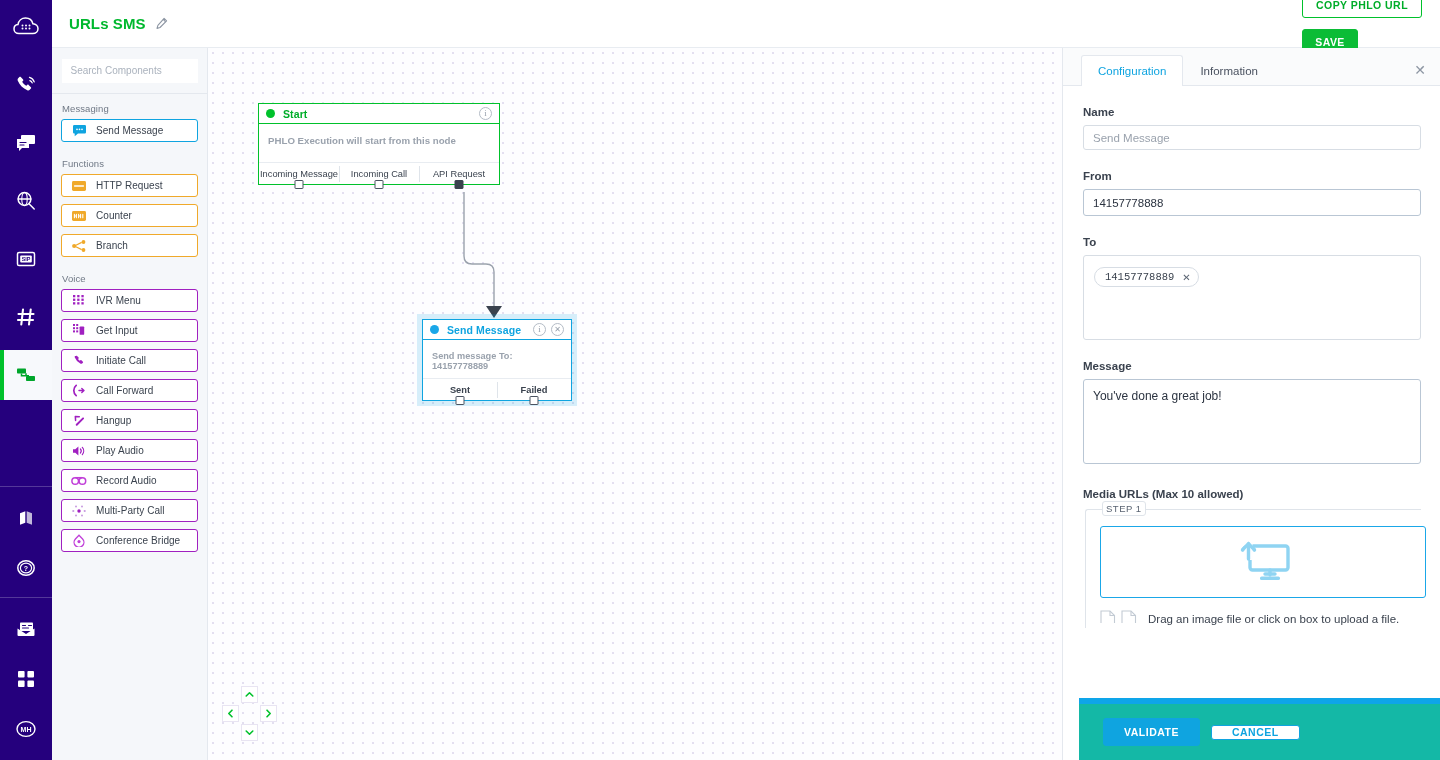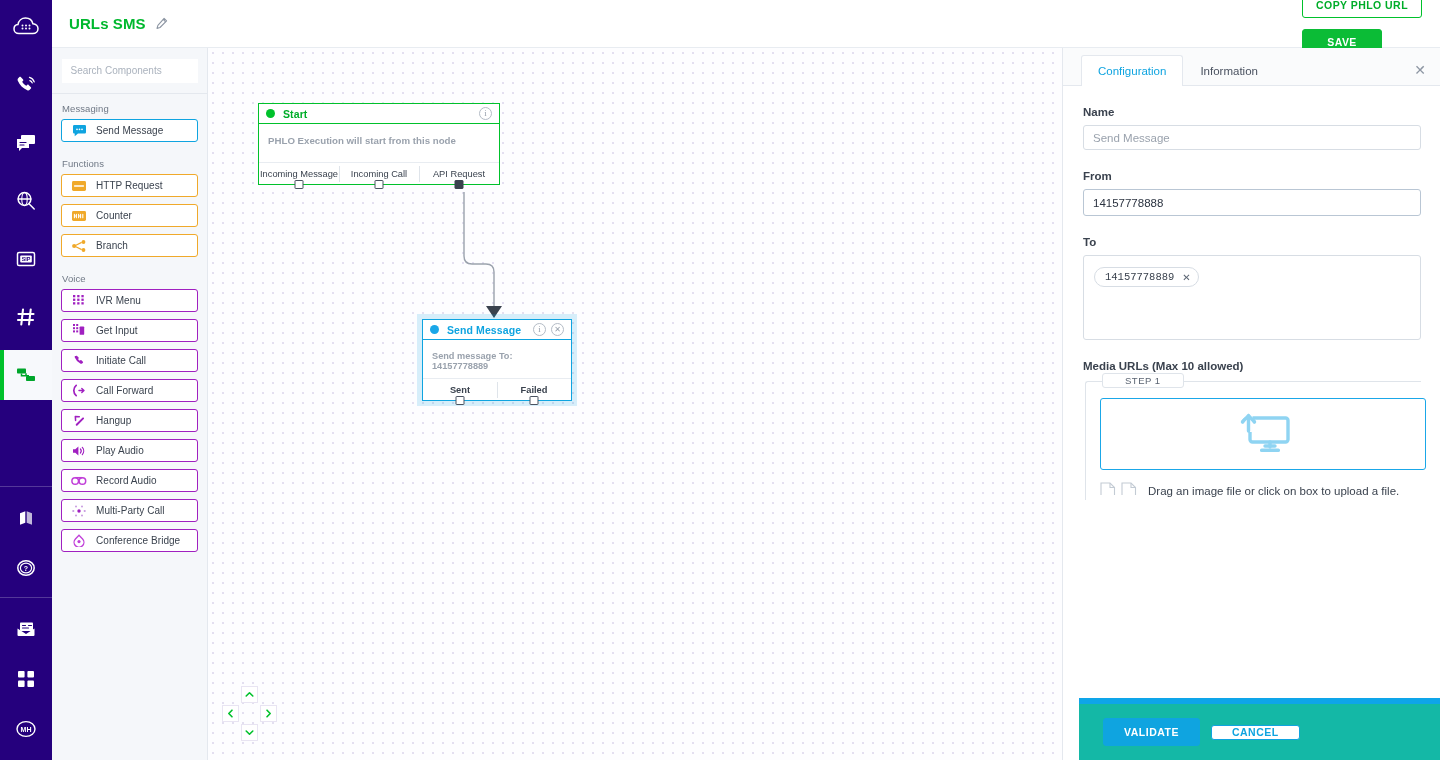--- a/index.html
+++ b/index.html
@@ -48,21 +48,21 @@
     display: flex; align-items: flex-start; gap: 11px; flex-direction: column;
   }
   .btn-outline-green {
     height: 26px; padding: 0 13px; background: #fff;
     border: 1px solid #00c12b; border-radius: 3px; color: #00ad29;
     font-size: 10.5px; font-weight: bold; letter-spacing: .45px;
     font-family: "Liberation Sans", sans-serif; cursor: pointer;
     display: flex; align-items: center; justify-content: center;
   }
   .btn-solid-green {
-    height: 26px; width: 80px; background: #0bbc36;
+    height: 26px; width: 56px; background: #0bbc36;
     border: 1px solid #0bbc36; border-radius: 3px; color: #fff;
     font-size: 10.5px; font-weight: bold; letter-spacing: .45px;
     font-family: "Liberation Sans", sans-serif; cursor: pointer;
     display: flex; align-items: center; justify-content: center;
   }
 
   
   #palette {
     position: absolute; left: 52px; top: 48px; width: 156px; height: 712px;
     background: #f5f7fa; border-right: 1px solid #e4e8ee;
@@ -236,21 +236,21 @@
   #media-fieldset {
     border: none; margin-top: 4px; padding: 0; position: relative;
   }
   #media-inner {
     border-left: 1px solid #dfe4ea; border-top: 1px solid #dfe4ea;
     border-radius: 3px 0 0 0; padding: 16px 0 0 14px; margin-top: 9px;
     margin-left: 2px; position: relative;
   }
   #step-badge {
     position: absolute; left: 16px; top: -9px; background: #fff;
-    border: 1px solid #dfe4ea; border-radius: 3px; padding: 1px 22px;
+    border: 1px solid #dfe4ea; border-radius: 3px; padding: 1px 3px;
     font-size: 9.5px; color: #5a6472; letter-spacing: .5px;
   }
   #drop-zone {
     width: 326px; height: 72px; border: 1px solid #1aa7e8; border-radius: 3px;
     display: flex; align-items: center; justify-content: center; cursor: pointer;
   }
   #drop-hint {
     display: flex; align-items: center; gap: 4px; margin-top: 12px;
   }
   #drop-hint .hint-text { font-size: 11.5px; color: #3a424e; margin-left: 6px; }
@@ -666,20 +666,24 @@
       <div class="field">
         <div class="field-label">To</div>
         <div id="to-box">
           <span class="chip">
             <span>14157778889</span>
             <span class="x">✕</span>
           </span>
         </div>
       </div>
 
+      <div class="field">
+        <div class="field-label">Message</div>
+        <textarea id="msg-box" style="">You've done a great job!</textarea>
+      </div>
 
       <div class="field" style="margin-bottom:0;">
         <div class="field-label">Media URLs (Max 10 allowed)</div>
         <div id="media-fieldset">
           <div id="media-inner">
             <div id="step-badge">STEP 1</div>
             <div id="drop-zone">
               <span>
                 <svg width="62" height="44" viewBox="0 0 62 44" fill="none">
                   <rect x="18" y="8" width="38" height="24" rx="2.5" stroke="#8fd4f2" stroke-width="3.4"></rect>

